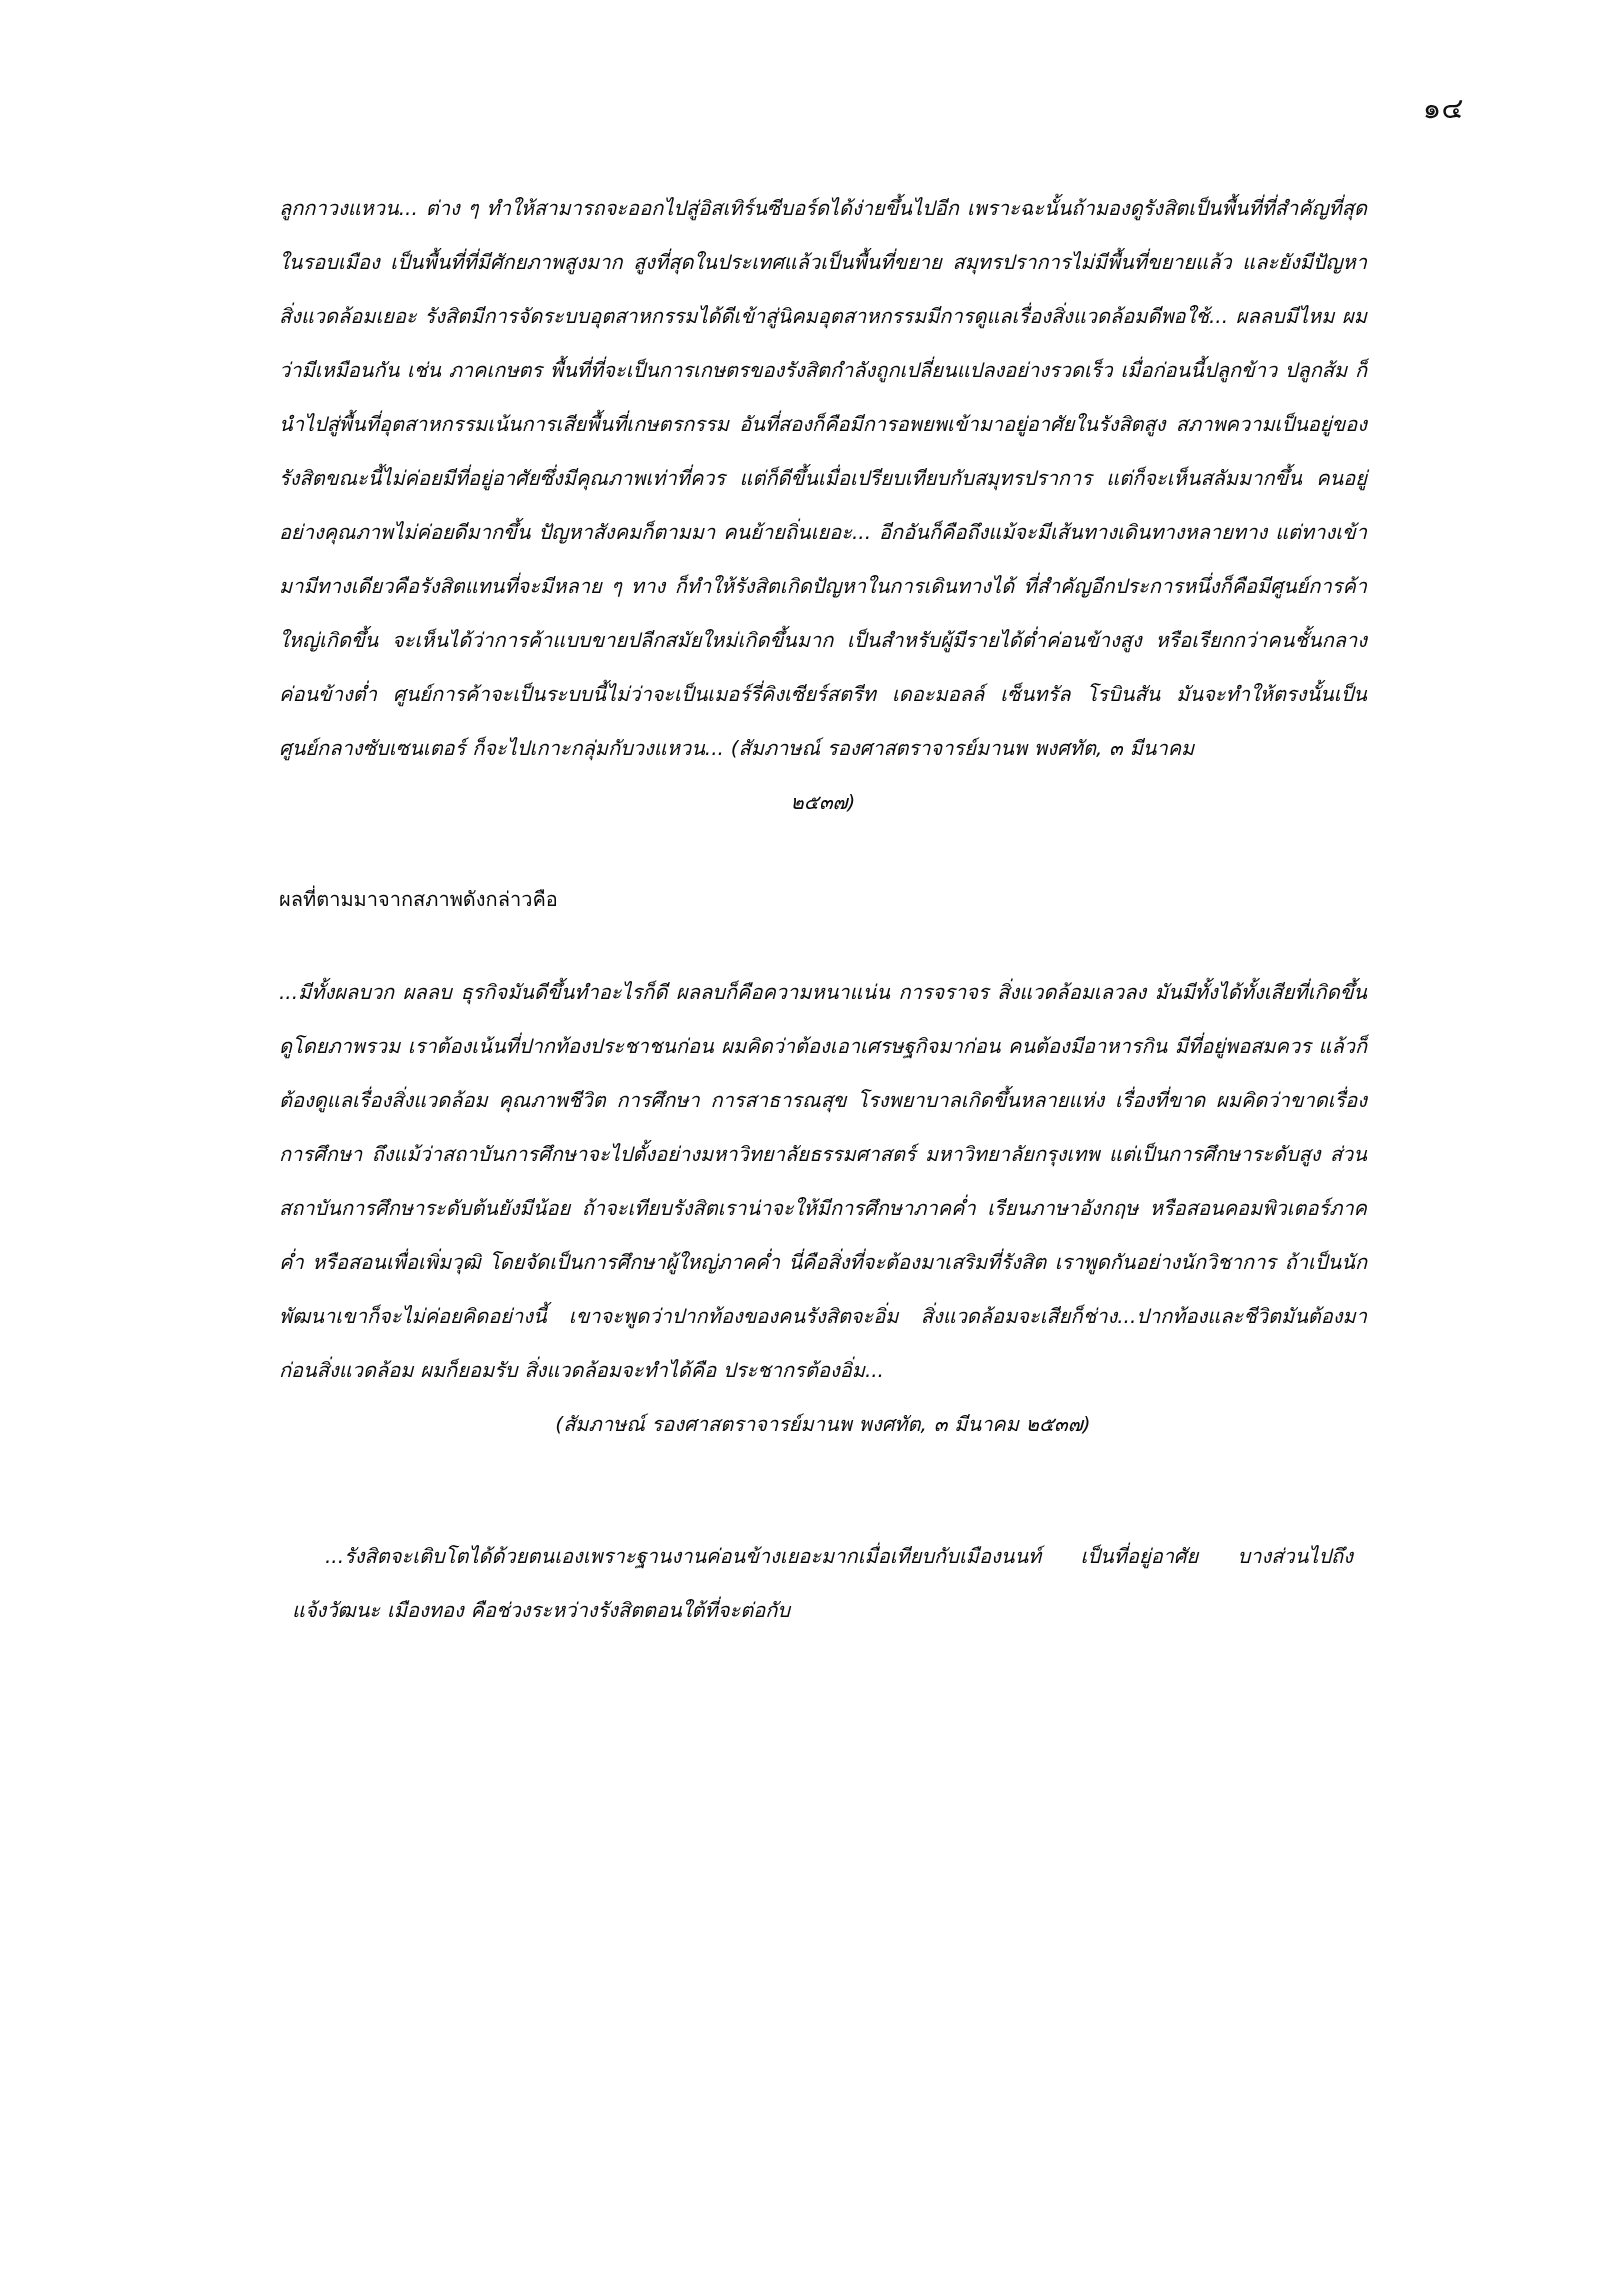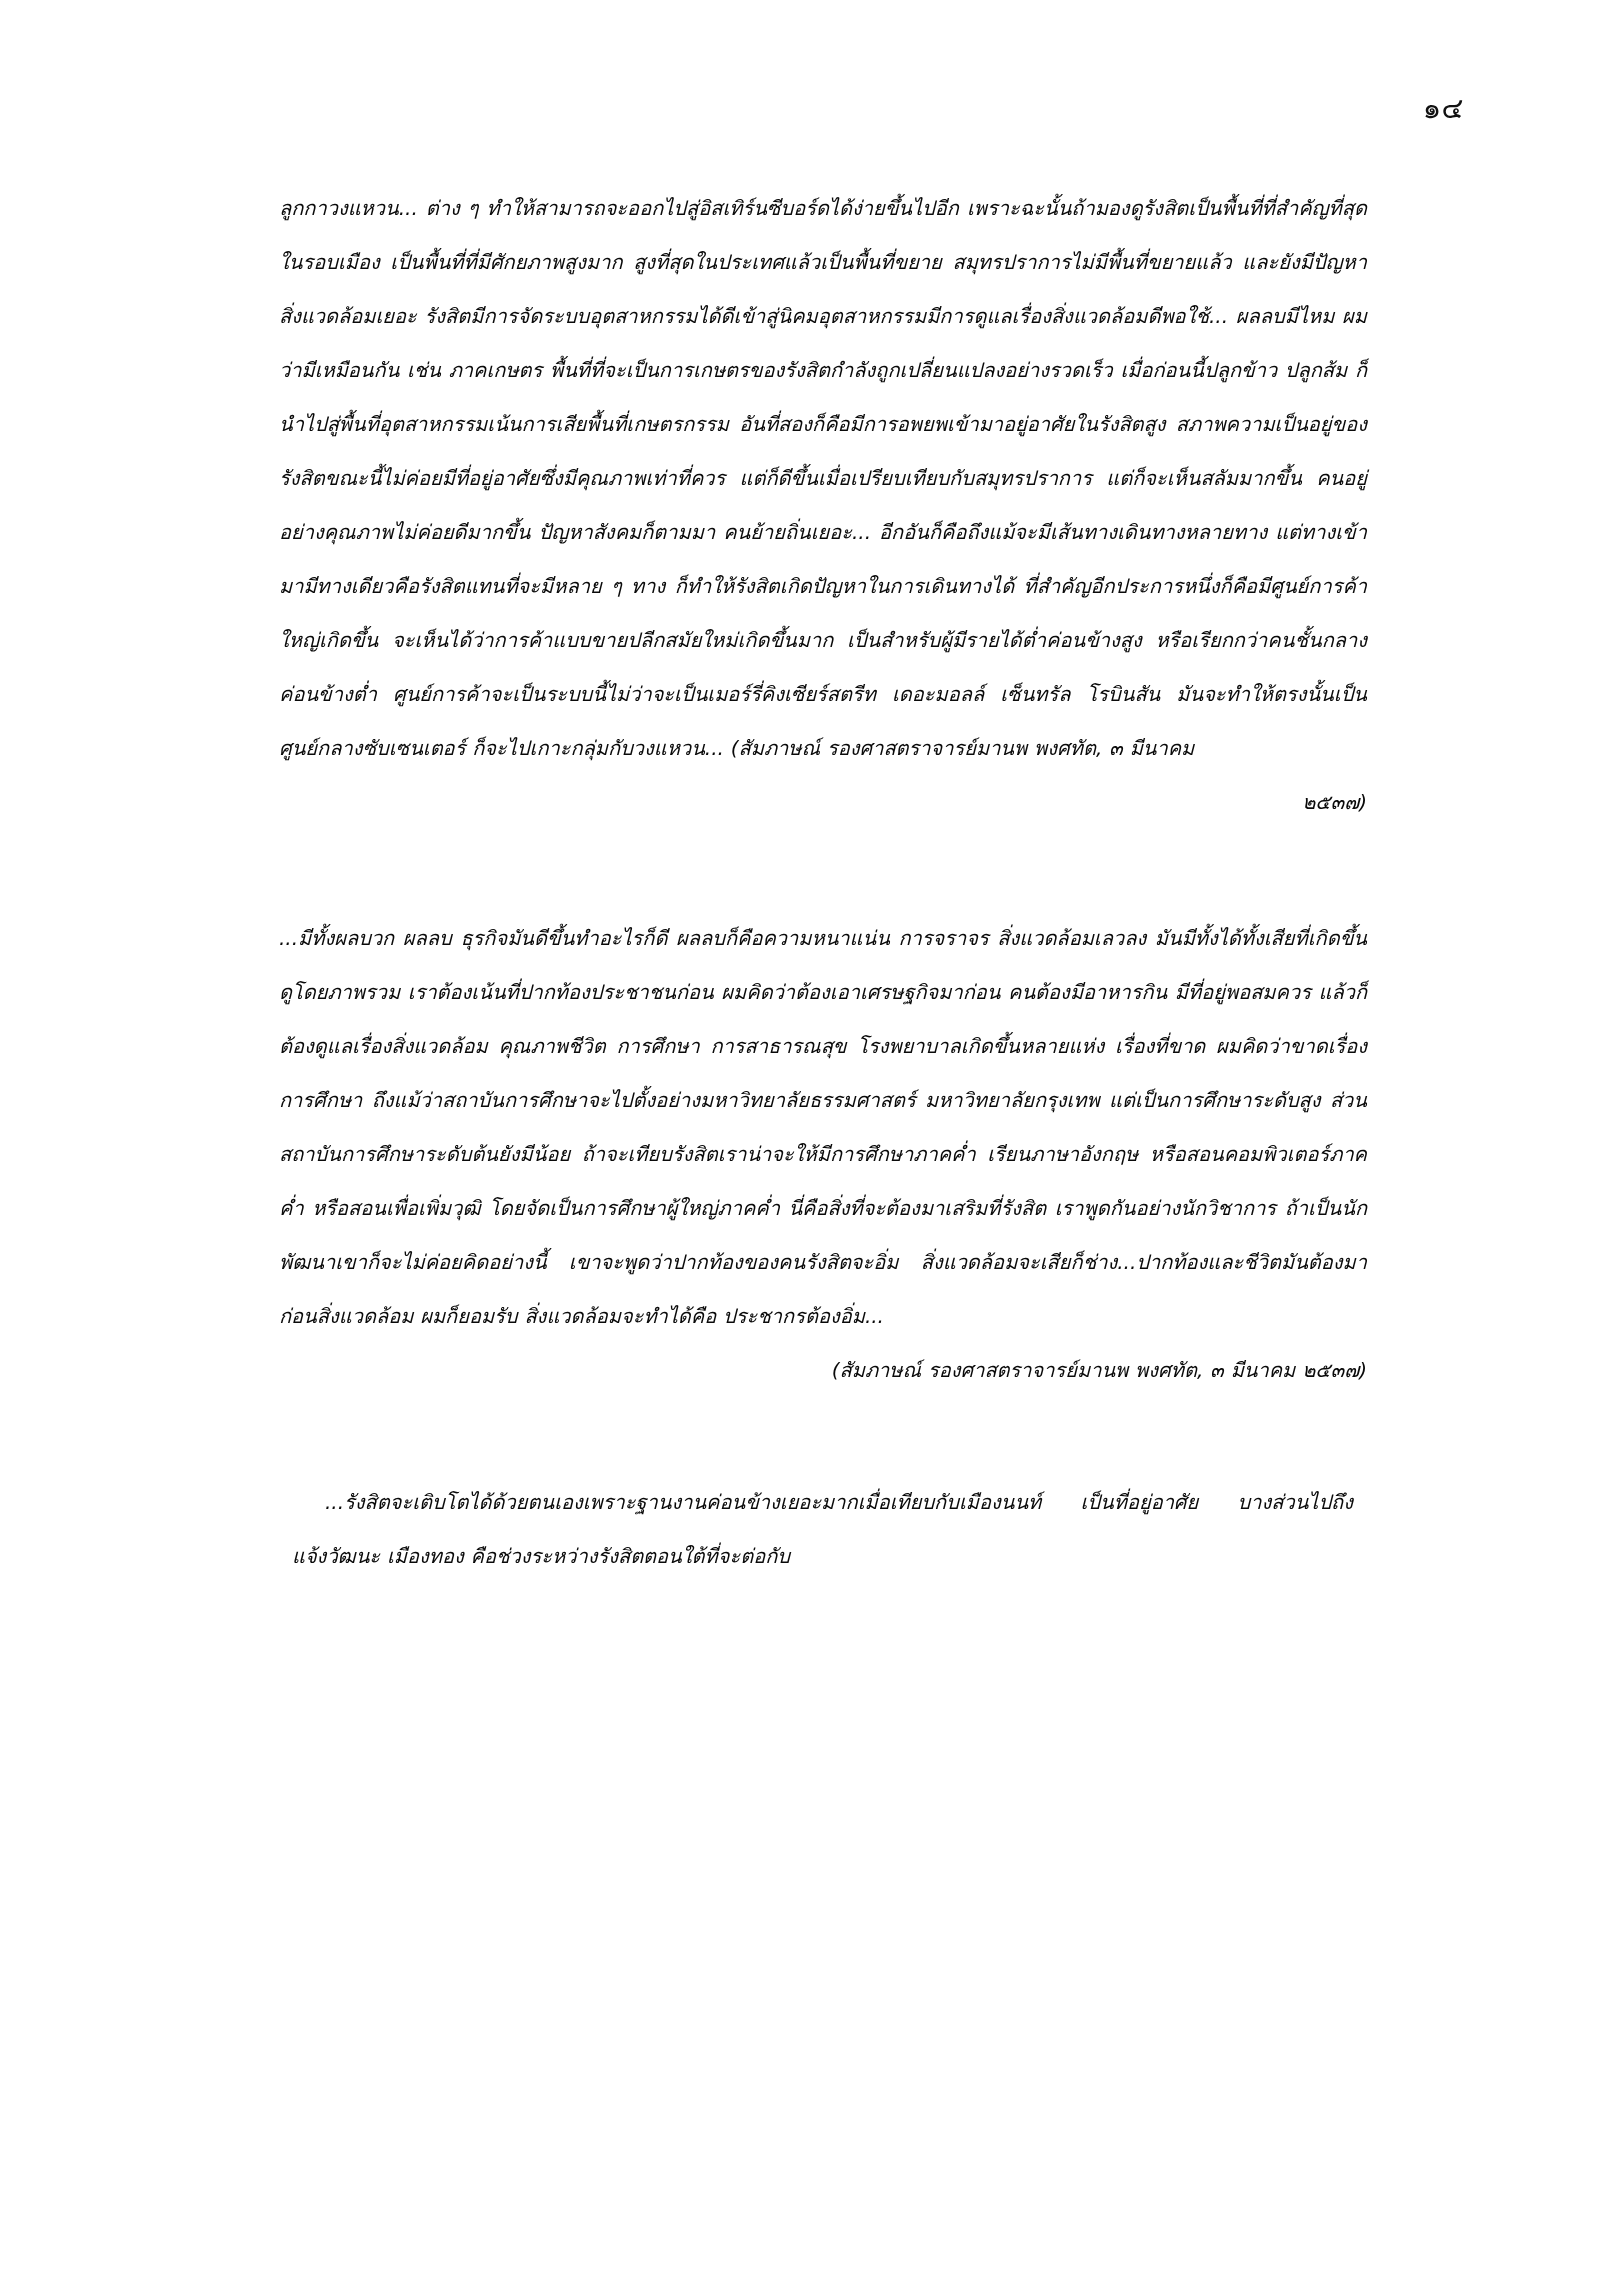--- a/index.html
+++ b/index.html
@@ -67,37 +67,38 @@
   
   .para.inset {
     margin-left: 13px;
     width: 1061px;
     text-indent: 33px;
   }
 
   
   .cite-tail {
     display: block;
-    text-align: right;
+    text-align: center;
   }
 </style>
 </head>
 <body>
 
 <div class="page">
 
   <div class="page-number">๑๔</div>
 
   <div class="content">
 
     <p class="para quote"><span>ลูกกาวงแหวน... ต่าง ๆ ทำให้สามารถจะออกไปสู่อิสเทิร์นซีบอร์ดได้ง่ายขึ้นไปอีก เพราะฉะนั้นถ้ามองดูรังสิตเป็นพื้นที่ที่สำคัญที่สุดในรอบเมือง เป็นพื้นที่ที่มีศักยภาพสูงมาก สูงที่สุดในประเทศแล้วเป็นพื้นที่ขยาย สมุทรปราการไม่มีพื้นที่ขยายแล้ว และยังมีปัญหาสิ่งแวดล้อมเยอะ รังสิตมีการจัดระบบอุตสาหกรรมได้ดีเข้าสู่นิคมอุตสาหกรรมมีการดูแลเรื่องสิ่งแวดล้อมดีพอใช้... ผลลบมีไหม ผมว่ามีเหมือนกัน เช่น ภาคเกษตร พื้นที่ที่จะเป็นการเกษตรของรังสิตกำลังถูกเปลี่ยนแปลงอย่างรวดเร็ว เมื่อก่อนนี้ปลูกข้าว ปลูกส้ม ก็นำไปสู่พื้นที่อุตสาหกรรมเน้นการเสียพื้นที่เกษตรกรรม อันที่สองก็คือมีการอพยพเข้ามาอยู่อาศัยในรังสิตสูง สภาพความเป็นอยู่ของรังสิตขณะนี้ไม่ค่อยมีที่อยู่อาศัยซึ่งมีคุณภาพเท่าที่ควร แต่ก็ดีขึ้นเมื่อเปรียบเทียบกับสมุทรปราการ แต่ก็จะเห็นสลัมมากขึ้น คนอยู่อย่างคุณภาพไม่ค่อยดีมากขึ้น ปัญหาสังคมก็ตามมา คนย้ายถิ่นเยอะ... อีกอันก็คือถึงแม้จะมีเส้นทางเดินทางหลายทาง แต่ทางเข้ามามีทางเดียวคือรังสิตแทนที่จะมีหลาย ๆ ทาง ก็ทำให้รังสิตเกิดปัญหาในการเดินทางได้ ที่สำคัญอีกประการหนึ่งก็คือมีศูนย์การค้าใหญ่เกิดขึ้น จะเห็นได้ว่าการค้าแบบขายปลีกสมัยใหม่เกิดขึ้นมาก เป็นสำหรับผู้มีรายได้ต่ำค่อนข้างสูง หรือเรียกกว่าคนชั้นกลางค่อนข้างต่ำ ศูนย์การค้าจะเป็นระบบนี้ไม่ว่าจะเป็นเมอร์รี่คิงเซียร์สตรีท เดอะมอลล์ เซ็นทรัล โรบินสัน มันจะทำให้ตรงนั้นเป็นศูนย์กลางซับเซนเตอร์ ก็จะไปเกาะกลุ่มกับวงแหวน... (สัมภาษณ์ รองศาสตราจารย์มานพ พงศทัต, ๓ มีนาคม</span></p>
     <p class="para quote cite-tail">๒๕๓๗)</p>
 
     <div class="gap-lg"></div>
 
+    <p class="para plain">ผลที่ตามมาจากสภาพดังกล่าวคือ</p>
 
     <div class="gap-md"></div>
 
     <p class="para quote"><span>...มีทั้งผลบวก ผลลบ ธุรกิจมันดีขึ้นทำอะไรก็ดี ผลลบก็คือความหนาแน่น การจราจร สิ่งแวดล้อมเลวลง มันมีทั้งได้ทั้งเสียที่เกิดขึ้น ดูโดยภาพรวม เราต้องเน้นที่ปากท้องประชาชนก่อน ผมคิดว่าต้องเอาเศรษฐกิจมาก่อน คนต้องมีอาหารกิน มีที่อยู่พอสมควร แล้วก็ต้องดูแลเรื่องสิ่งแวดล้อม คุณภาพชีวิต การศึกษา การสาธารณสุข โรงพยาบาลเกิดขึ้นหลายแห่ง เรื่องที่ขาด ผมคิดว่าขาดเรื่องการศึกษา ถึงแม้ว่าสถาบันการศึกษาจะไปตั้งอย่างมหาวิทยาลัยธรรมศาสตร์ มหาวิทยาลัยกรุงเทพ แต่เป็นการศึกษาระดับสูง ส่วนสถาบันการศึกษาระดับต้นยังมีน้อย ถ้าจะเทียบรังสิตเราน่าจะให้มีการศึกษาภาคค่ำ เรียนภาษาอังกฤษ หรือสอนคอมพิวเตอร์ภาคค่ำ หรือสอนเพื่อเพิ่มวุฒิ โดยจัดเป็นการศึกษาผู้ใหญ่ภาคค่ำ นี่คือสิ่งที่จะต้องมาเสริมที่รังสิต เราพูดกันอย่างนักวิชาการ ถ้าเป็นนักพัฒนาเขาก็จะไม่ค่อยคิดอย่างนี้ เขาจะพูดว่าปากท้องของคนรังสิตจะอิ่ม สิ่งแวดล้อมจะเสียก็ช่าง...ปากท้องและชีวิตมันต้องมาก่อนสิ่งแวดล้อม ผมก็ยอมรับ สิ่งแวดล้อมจะทำได้คือ ประชากรต้องอิ่ม...</span></p>
     <p class="para quote cite-tail">(สัมภาษณ์ รองศาสตราจารย์มานพ พงศทัต, ๓ มีนาคม ๒๕๓๗)</p>
 
     <div class="gap-md"></div>
 
 
     <div class="gap-md"></div>

